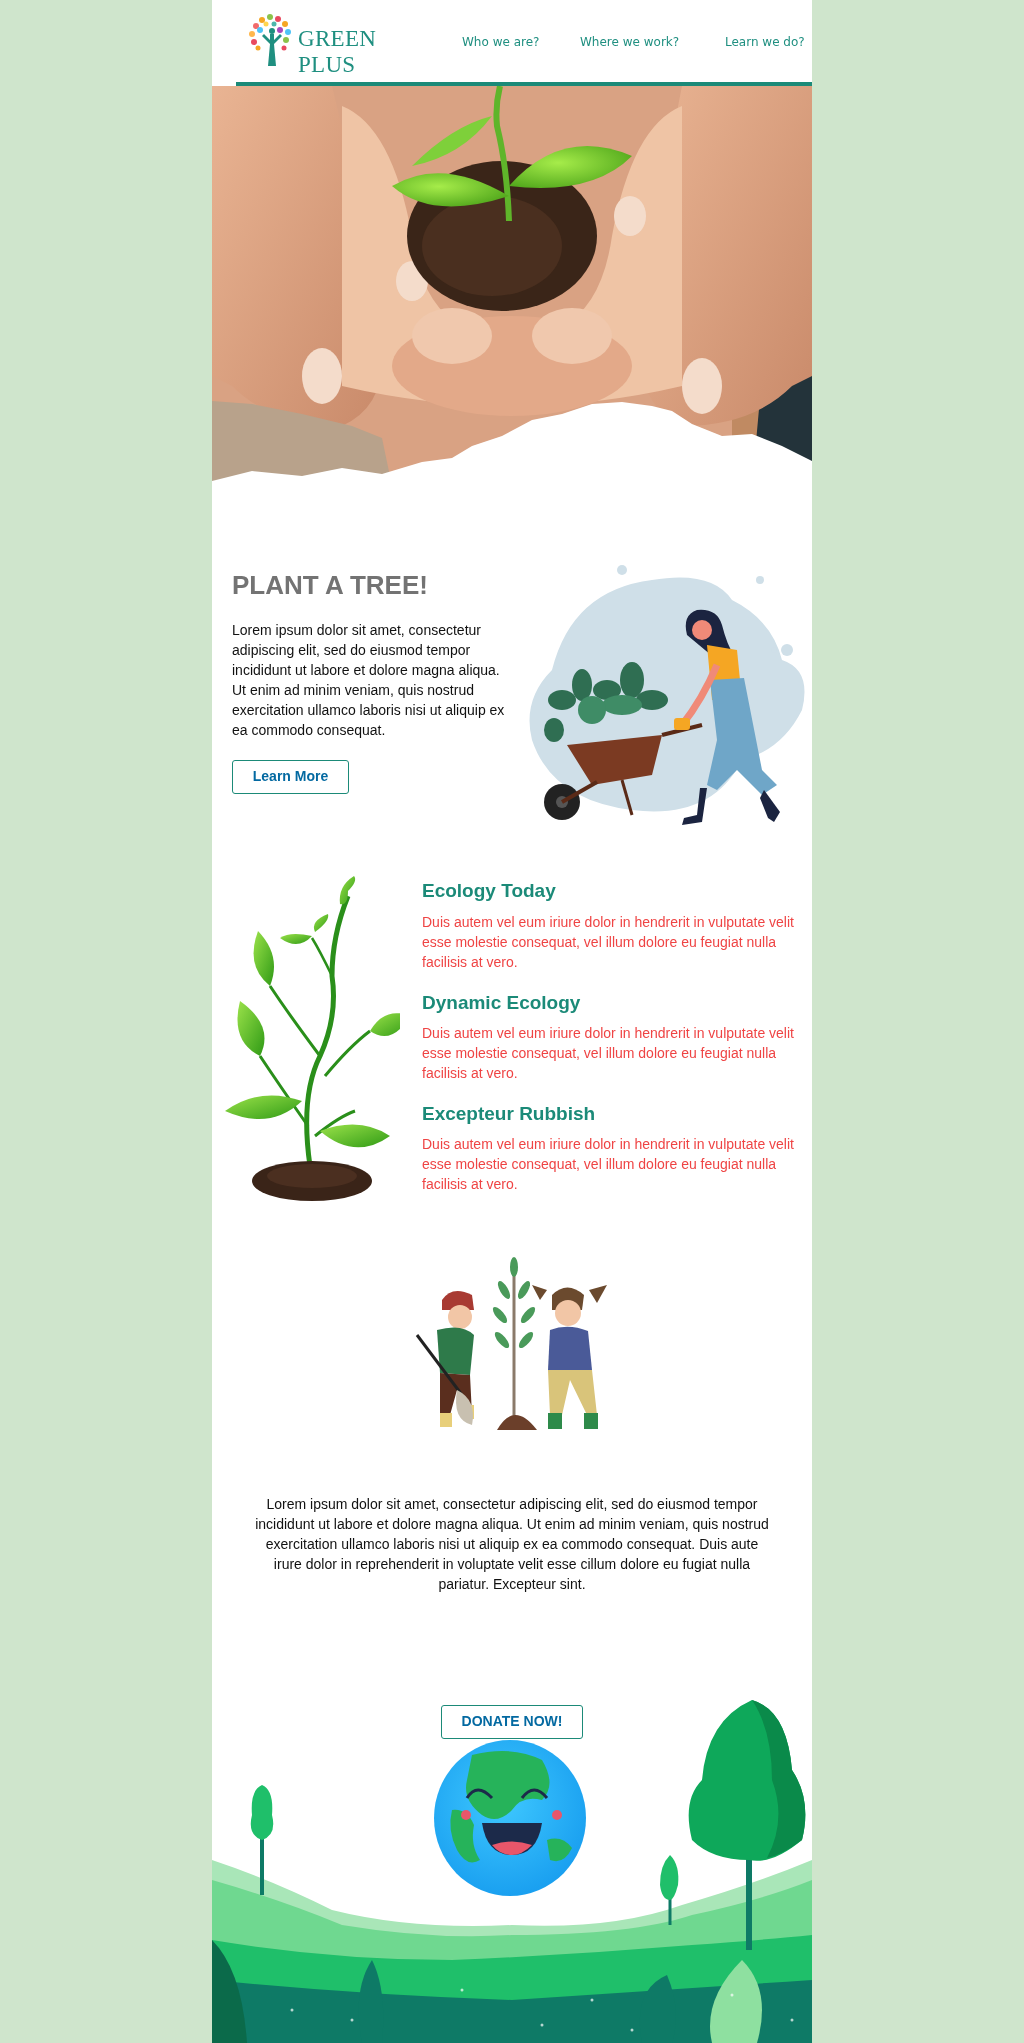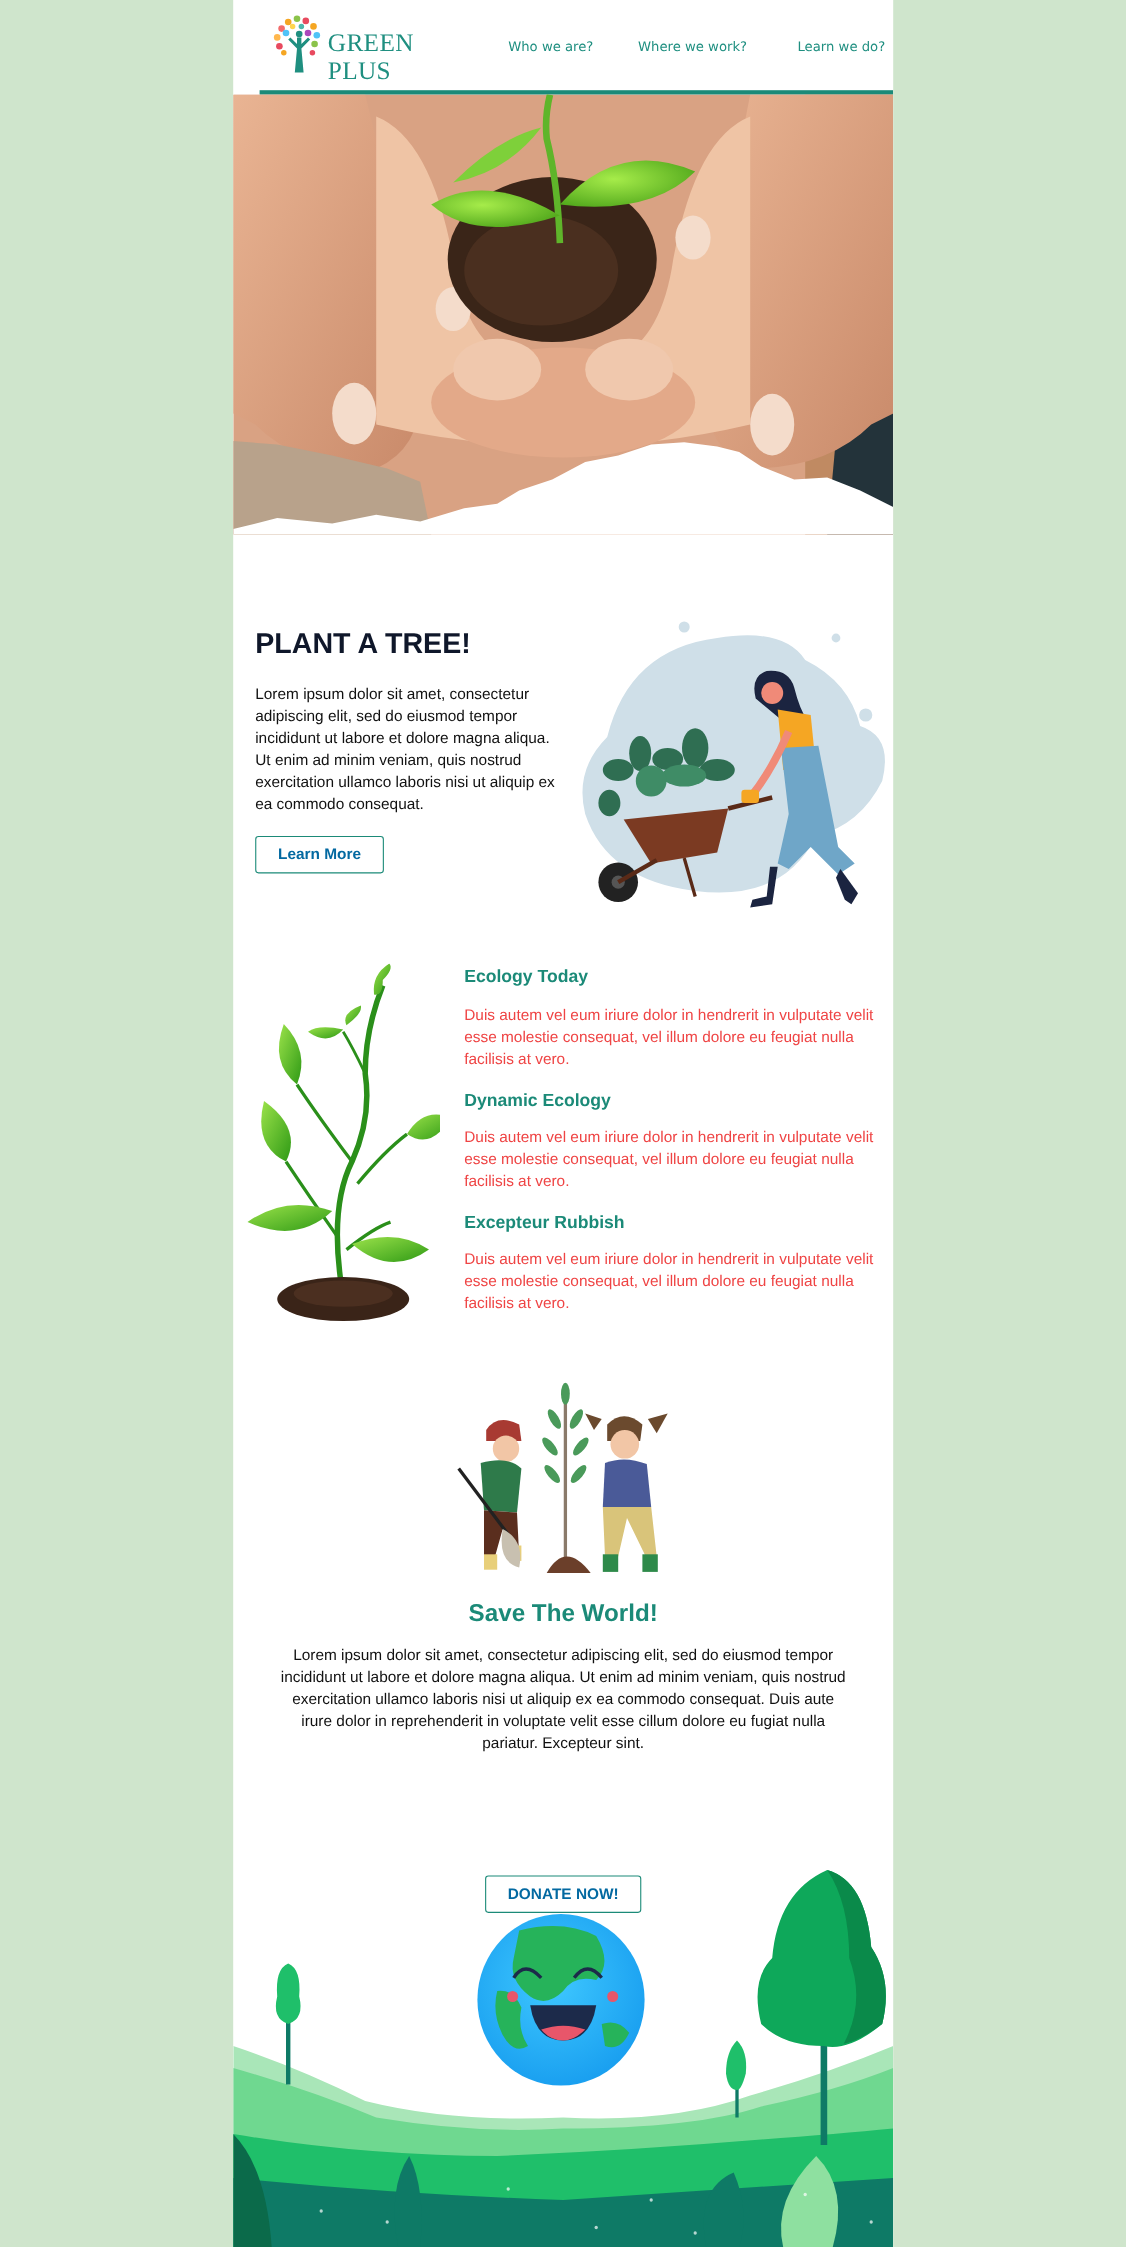--- a/index.html
+++ b/index.html
@@ -11,29 +11,29 @@
   .header { position: relative; height: 86px; border-bottom: 4px solid #1b8a78; }
   .logo { position: absolute; left: 10px; top: 10px; width: 190px; height: 58px; }
   .logo-title { position: absolute; left: 52px; top: 16px; font-family: "Liberation Serif", "DejaVu Serif", serif; font-size: 23px; color: #1f8f80; letter-spacing: 0.3px; }
   .logo-sub { position: absolute; left: 63px; top: 54px; font-family: "DejaVu Sans", sans-serif; font-size: 9px; font-weight: bold; letter-spacing: 1.6px; color: #222; margin-top: 44px; }
   .nav { position: absolute; top: 35px; font-family: "DejaVu Sans", sans-serif; font-size: 12px; color: #1f8f80; cursor: pointer; }
 
   
   .hero { position: absolute; left: 0; top: 86px; width: 600px; height: 400px; }
 
   
-  .h1 { position: absolute; left: 20px; top: 570px; font-size: 26px; font-weight: bold; color: #0f172a; }
+  .h1 { position: absolute; left: 20px; top: 570px; font-size: 26px; font-weight: bold; color: #737373; }
   .p1 { position: absolute; left: 20px; top: 620px; width: 280px; font-size: 14px; line-height: 20px; color: #111; }
   .btn { position: absolute; border: 1.5px solid #1b8a78; border-radius: 3px; color: #0369a1; font-weight: bold; font-size: 14px; text-align: center; background: #fff; cursor: pointer; }
   .btn-learn { left: 20px; top: 760px; width: 117px; height: 34px; line-height: 31px; }
   .illus-garden { position: absolute; left: 300px; top: 560px; width: 300px; height: 270px; }
 
   
   .sprout { position: absolute; left: 8px; top: 876px; width: 180px; height: 330px; }
-  .topic-title { position: absolute; left: 210px; font-size: 16px; font-weight: bold; color: #1b8a78; }
+  .topic-title { position: absolute; left: 210px; font-size: 19px; font-weight: bold; color: #1b8a78; }
   .topic-body { position: absolute; left: 210px; width: 385px; font-size: 14px; line-height: 20px; color: #ef4444; }
 
   
   .kids { position: absolute; left: 190px; top: 1255px; width: 230px; height: 180px; }
   .h2 { position: absolute; left: 0; width: 600px; top: 1454px; text-align: center; font-size: 22px; font-weight: bold; color: #1b8a78; }
   .p2 { position: absolute; left: 40px; width: 520px; top: 1494px; text-align: center; font-size: 14px; line-height: 20px; color: #111; }
   .btn-donate { left: 229px; top: 1705px; width: 142px; height: 34px; line-height: 31px; }
 
   .footer-art { position: absolute; left: 0; top: 1690px; width: 600px; height: 353px; }
 </style>
@@ -219,21 +219,20 @@
       <path d="M150 40 Q165 25 182 40 L180 55 L150 55 Z" fill="#6b4a2e"></path>
       <path d="M145 35 L130 30 L138 45 Z" fill="#6b4a2e"></path>
         <path d="M187 35 L205 30 L195 48 Z" fill="#6b4a2e"></path>
       <circle cx="166" cy="58" r="13" fill="#f2c6a6"></circle>
       <path d="M148 75 Q166 68 186 76 L190 115 L146 115 Z" fill="#4a5a98"></path>
       <path d="M146 115 L190 115 L195 160 L185 160 L168 125 L160 160 L148 160 Z" fill="#d9c47a"></path>
       <rect x="146" y="158" width="14" height="16" fill="#2e8a4a"></rect>
         <rect x="182" y="158" width="14" height="16" fill="#2e8a4a"></rect>
     </svg>
   </div>
-  <div class="h2">Save The World!</div>
   <div class="p2">Lorem ipsum dolor sit amet, consectetur adipiscing elit, sed do eiusmod tempor incididunt ut labore et dolore magna aliqua. Ut enim ad minim veniam, quis nostrud exercitation ullamco laboris nisi ut aliquip ex ea commodo consequat. Duis aute irure dolor in reprehenderit in voluptate velit esse cillum dolore eu fugiat nulla pariatur. Excepteur sint.</div>
   <div class="btn btn-donate">DONATE NOW!</div>
 
   <div class="footer-art">
     <svg width="600" height="353" viewBox="0 0 600 353">
       <defs>
         <radialGradient id="ocean" cx="0.45" cy="0.4" r="0.6">
           <stop offset="0" stop-color="#3fc8ff"></stop>
             <stop offset="1" stop-color="#1aa0f0"></stop>
         </radialGradient>

